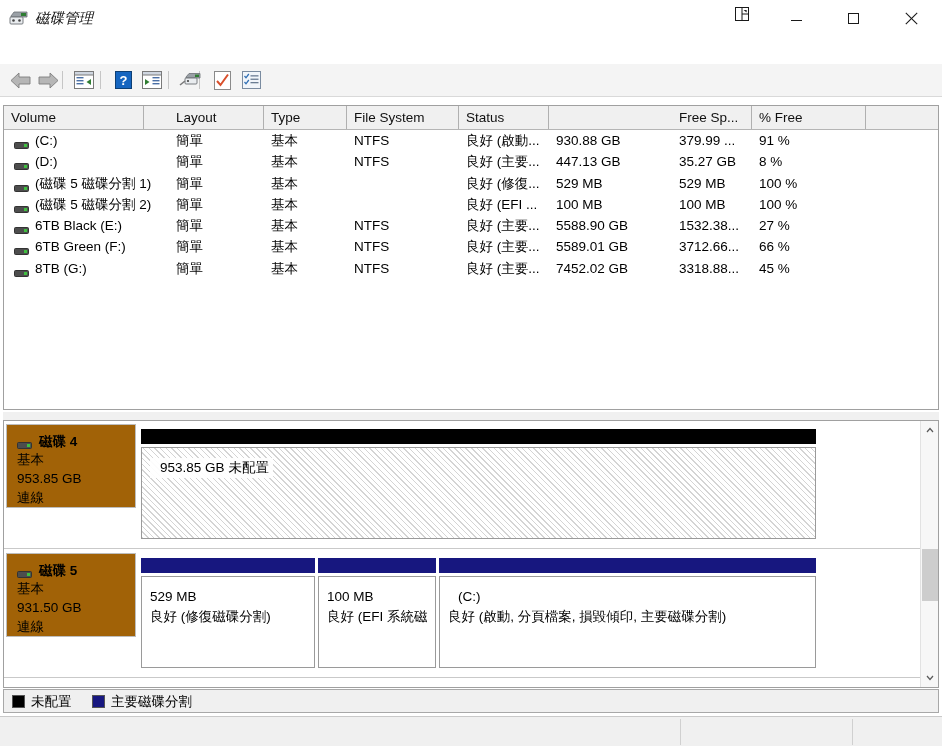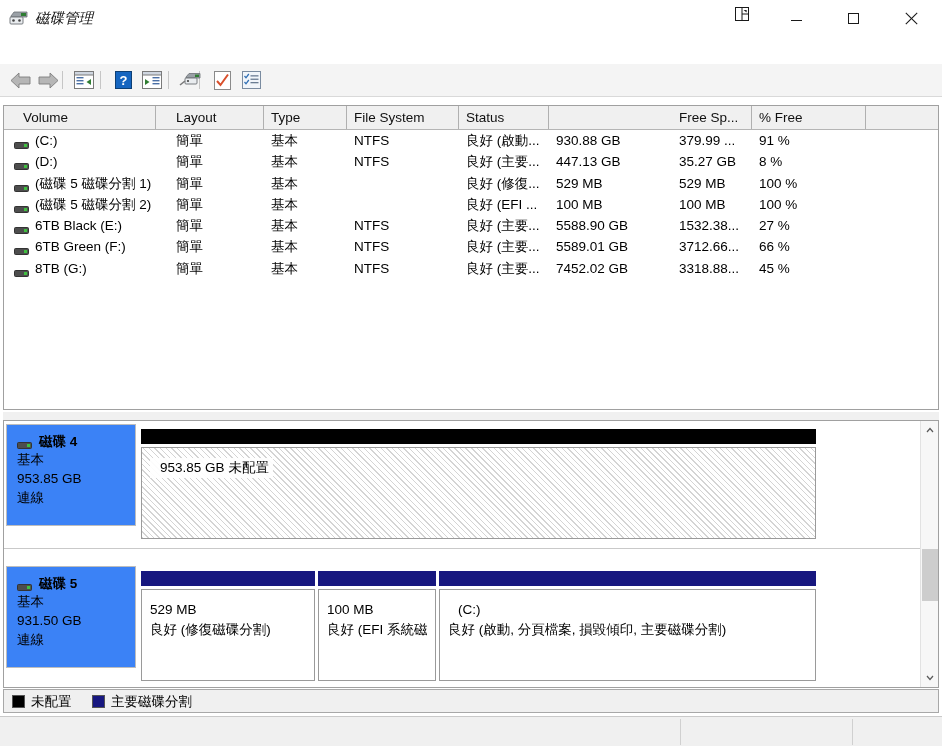--- a/index.html
+++ b/index.html
@@ -151,22 +151,22 @@
     overflow: hidden;
   }
   .disk-row {
     position: absolute; left: 0;
     width: 916px; height: 128px;
     border-bottom: 1px solid #c9c9c9;
     box-sizing: border-box;
   }
   .disk-info {
     position: absolute; left: 2px; top: 3px;
-    width: 130px; height: 102px;
-    background: #3b82f6;
+    width: 130px; height: 84px;
+    background: #a16207;
     border: 1px solid #bdbdbd;
     box-sizing: border-box;
     padding: 8px 8px 0 10px;
   }
   .disk-name {
     font-size: 13.5px; font-weight: bold; color: #000000;
     line-height: 17px; white-space: nowrap;
     padding-left: 22px; position: relative;
   }
   .disk-name .dicon {
@@ -374,21 +374,21 @@
         <rect x="8.5" y="4.2" width="8" height="1.3" fill="#6b7d93"></rect>
         <rect x="8.5" y="7.6" width="8" height="1.3" fill="#6b7d93"></rect>
         <rect x="8.5" y="11" width="8" height="1.3" fill="#6b7d93"></rect>
       </svg>
     </div>
   </div>
 
   <div class="vol-pane">
 
     <div class="vol-header">
-      <div class="vh-cell" style="left:12px;width:140px">Volume</div>
+      <div class="vh-cell" style="left:0px;width:140px">Volume</div>
       <div class="vh-cell" style="left:165px;width:95px">Layout</div>
       <div class="vh-cell" style="left:260px;width:83px">Type</div>
       <div class="vh-cell" style="left:343px;width:112px">File System</div>
       <div class="vh-cell" style="left:455px;width:90px">Status</div>
       <div class="vh-cell" style="left:668px;width:80px">Free Sp...</div>
       <div class="vh-cell" style="left:748px;width:114px">% Free</div>
       <div class="vh-cell" style="left:862px;width:72px;border-right:none"></div>
     </div>
 
     <div class="vol-body" id="volume-rows">
@@ -505,21 +505,21 @@
                 </svg></span>磁碟 4</div>
             <div class="disk-meta">基本</div>
             <div class="disk-meta">953.85 GB</div>
             <div class="disk-meta">連線</div>
           </div>
           <div class="part unalloc" style="left:137px;width:675px;top:8px">
             <div class="capbar" style="background:#000000"></div>
             <div class="pbody"><div class="pline ind">953.85 GB</div><div class="pline">未配置</div></div>
           </div>
         </div>
-        <div class="disk-row" style="top: 129px; margin-top: 13px;">
+        <div class="disk-row" style="top: 129px;">
           <div class="disk-info">
             <div class="disk-name"><span class="dicon"><svg width="15" height="9" viewBox="0 0 15 9">
                   <rect x="0.5" y="1.5" width="14" height="6" rx="1" fill="#4d4d4d" stroke="#333"></rect>
                   <rect x="10" y="3" width="3.2" height="3" fill="#3fbf3f"></rect>
                 </svg></span>磁碟 5</div>
             <div class="disk-meta">基本</div>
             <div class="disk-meta">931.50 GB</div>
             <div class="disk-meta">連線</div>
           </div>
           <div class="part" style="left:137px;width:174px;top:8px">

